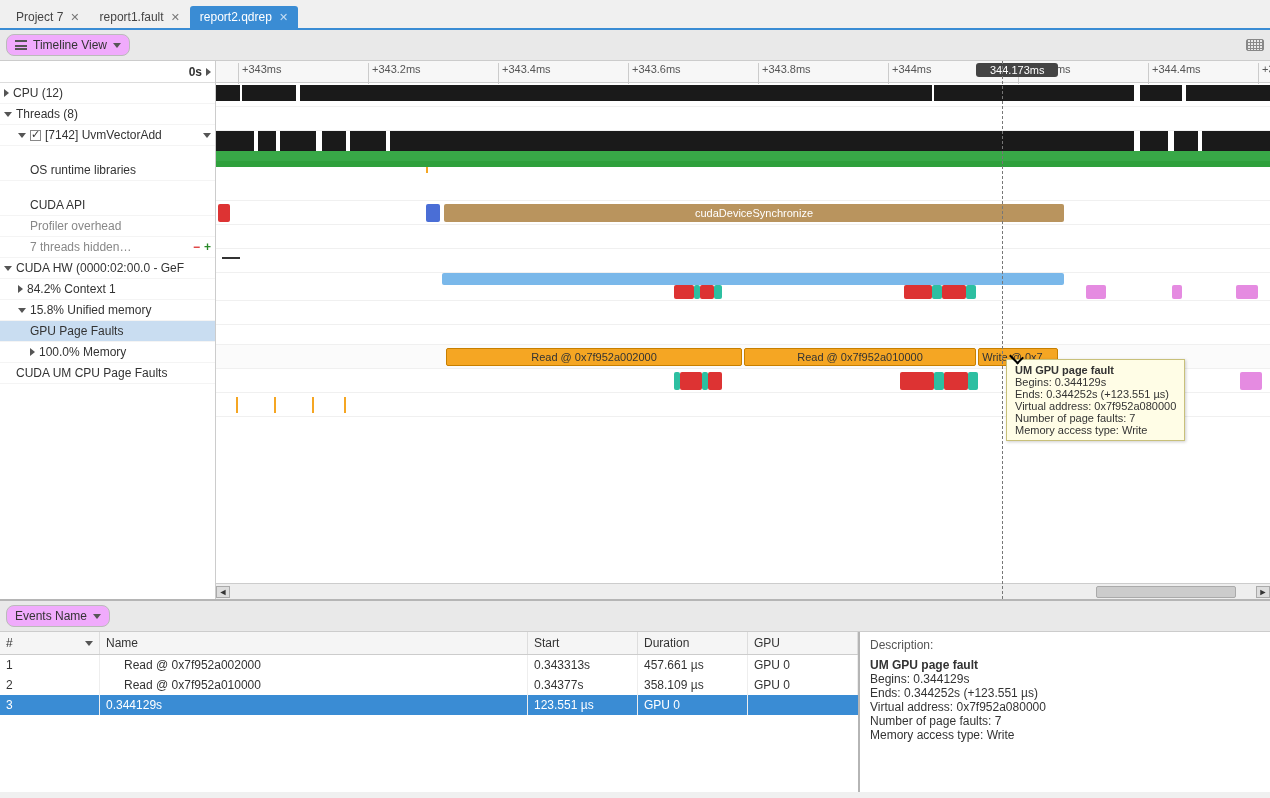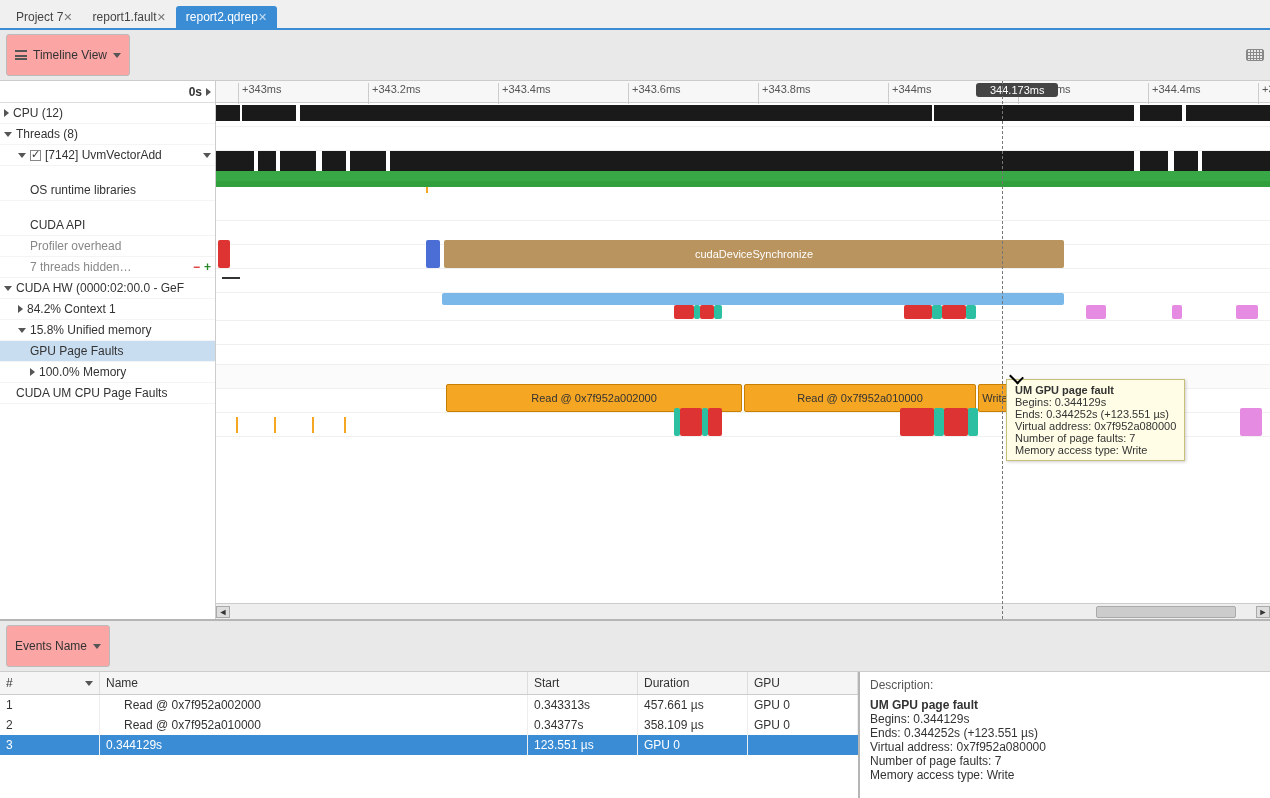--- a/index.html
+++ b/index.html
@@ -20,21 +20,21 @@
     height: 30px;
     background: #f0f0f0;
     border-bottom: 2px solid #3a8cd4;
     padding-left: 6px;
   }
   .tab {
     display: flex;
     align-items: center;
     padding: 4px 10px 4px 10px;
     margin-top: 6px;
-    gap: 0;
+    gap: 7px;
     color: #444;
     border-radius: 3px 3px 0 0;
     cursor: pointer;
     text-align: right;
   }
   .tab.active { background: #3a8cd4; color: #fff; }
   .tab .close { font-size: 11px; opacity: .7; }
 
   
   .toolbar {
@@ -42,24 +42,24 @@
     align-items: center;
     justify-content: space-between;
     background: #e9e9e9;
     padding: 4px 6px;
     border-bottom: 1px solid #ccc;
   }
   .dropdown {
     display: inline-flex;
     align-items: center;
     gap: 6px;
-    background: #fca5a5;
+    background: #f0abfc;
     border: 1px solid #bbb;
-    border-radius: 3px;
-    padding: 13px 8px;
+    border-radius: 8px;
+    padding: 3px 8px;
     cursor: pointer;
   }
   .hamburger { display:inline-block; width:12px; height:10px; border-top:2px solid #555; border-bottom:2px solid #555; position:relative;}
   .hamburger:before { content:""; position:absolute; top:3px; left:0; right:0; height:2px; background:#555; }
   .caret-down { width:0;height:0;border-left:4px solid transparent;border-right:4px solid transparent;border-top:5px solid #555; }
   .keyboard-icon { width:18px; height:12px; border:1px solid #888; border-radius:2px; background:
     repeating-linear-gradient(90deg,#888 0 1px,transparent 1px 3px),
     repeating-linear-gradient(0deg,#888 0 1px,transparent 1px 3px); background-size:3px 3px;}
 
   
@@ -113,21 +113,21 @@
     font-size:11px;color:#555;
   }
   .tick{position:absolute;top:2px;border-left:1px solid #ccc;height:100%;padding-left:3px;}
   .time-marker{
     position:absolute;top:2px;background:#444;color:#fff;padding:1px 14px;border-radius:3px;font-size:11px;
   }
 
   .lanes{position:relative;}
   .lane{height:24px;border-bottom:1px solid #f0f0f0;position:relative;}
   .lane.tall{height:36px;}
-  .lane .bar{position:absolute;top:19px;height:28px;border-radius:2px;}
+  .lane .bar{position:absolute;top:3px;height:18px;border-radius:2px;}
   .green-band{position:absolute;top:0;bottom:0;background:#38a847;}
   .green-thin{position:absolute;height:6px;bottom:0;background:#2fa03c;}
   .black-strip{position:absolute;height:16px;top:2px;background:#1a1a1a;}
   .white-gap{position:absolute;height:16px;top:2px;background:#fff;}
   .cuda-sync{background:#b9945e;color:#fff;display:flex;align-items:center;justify-content:center;font-size:11px;}
   .small-blue{background:#4a6ed6;width:14px;}
   .red-stub{background:#d33;width:12px;height:18px;top:3px;}
   .blue-band{background:#7ab8ea;}
   .um-chunk-red{background:#d33;}
   .um-chunk-teal{background:#2dbfa1;}

